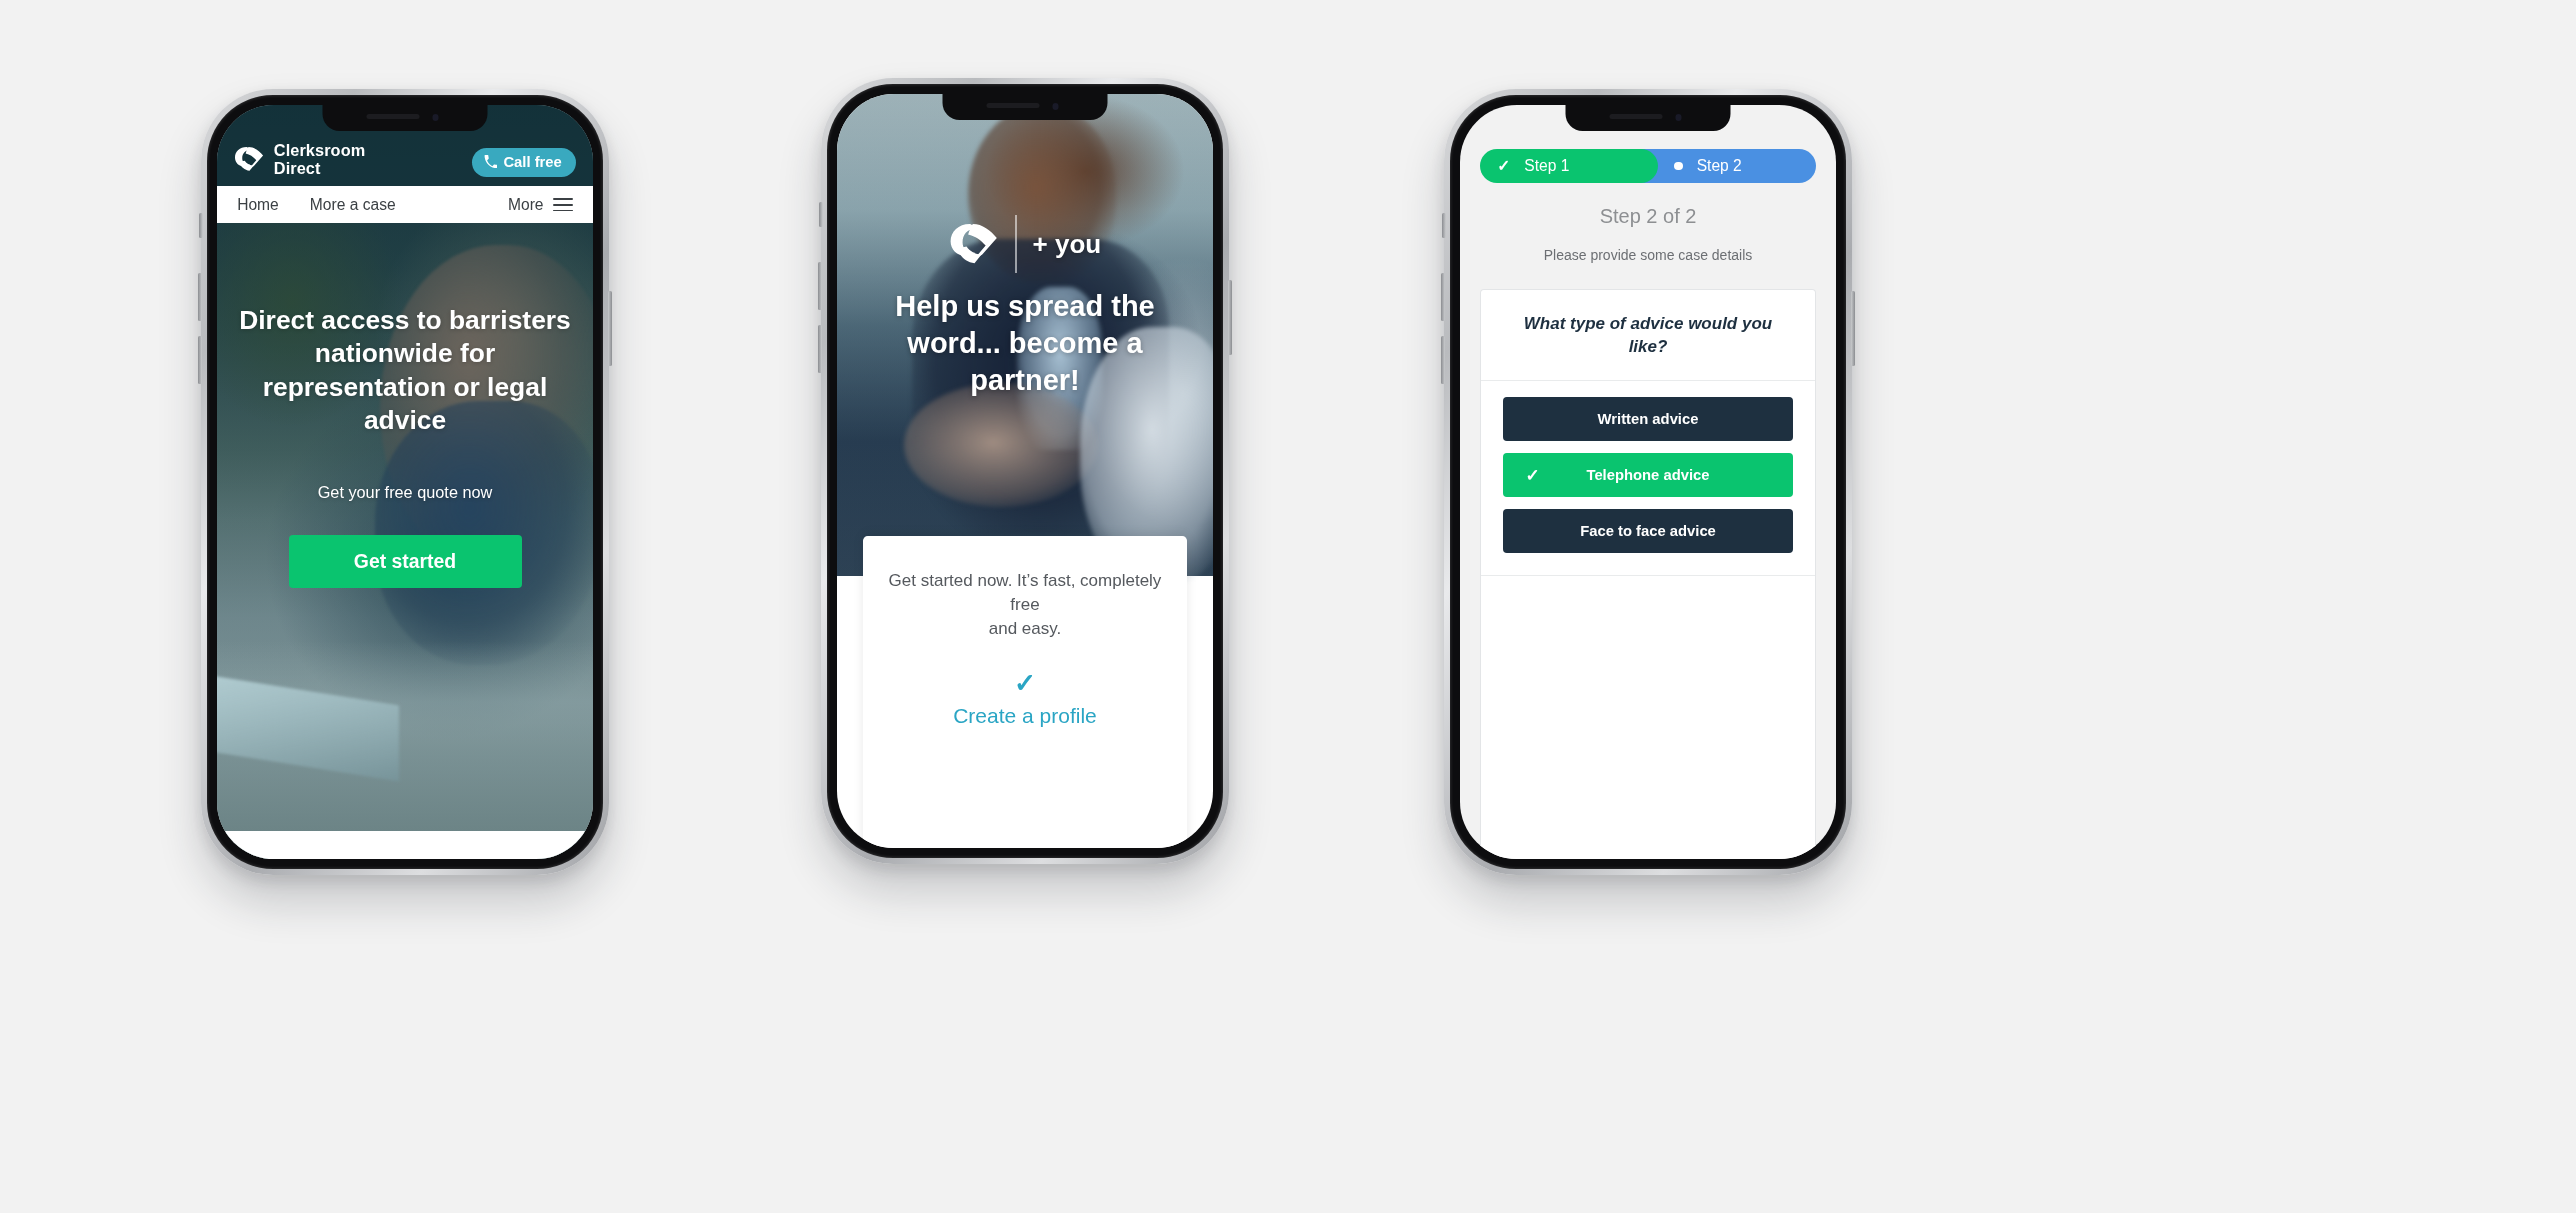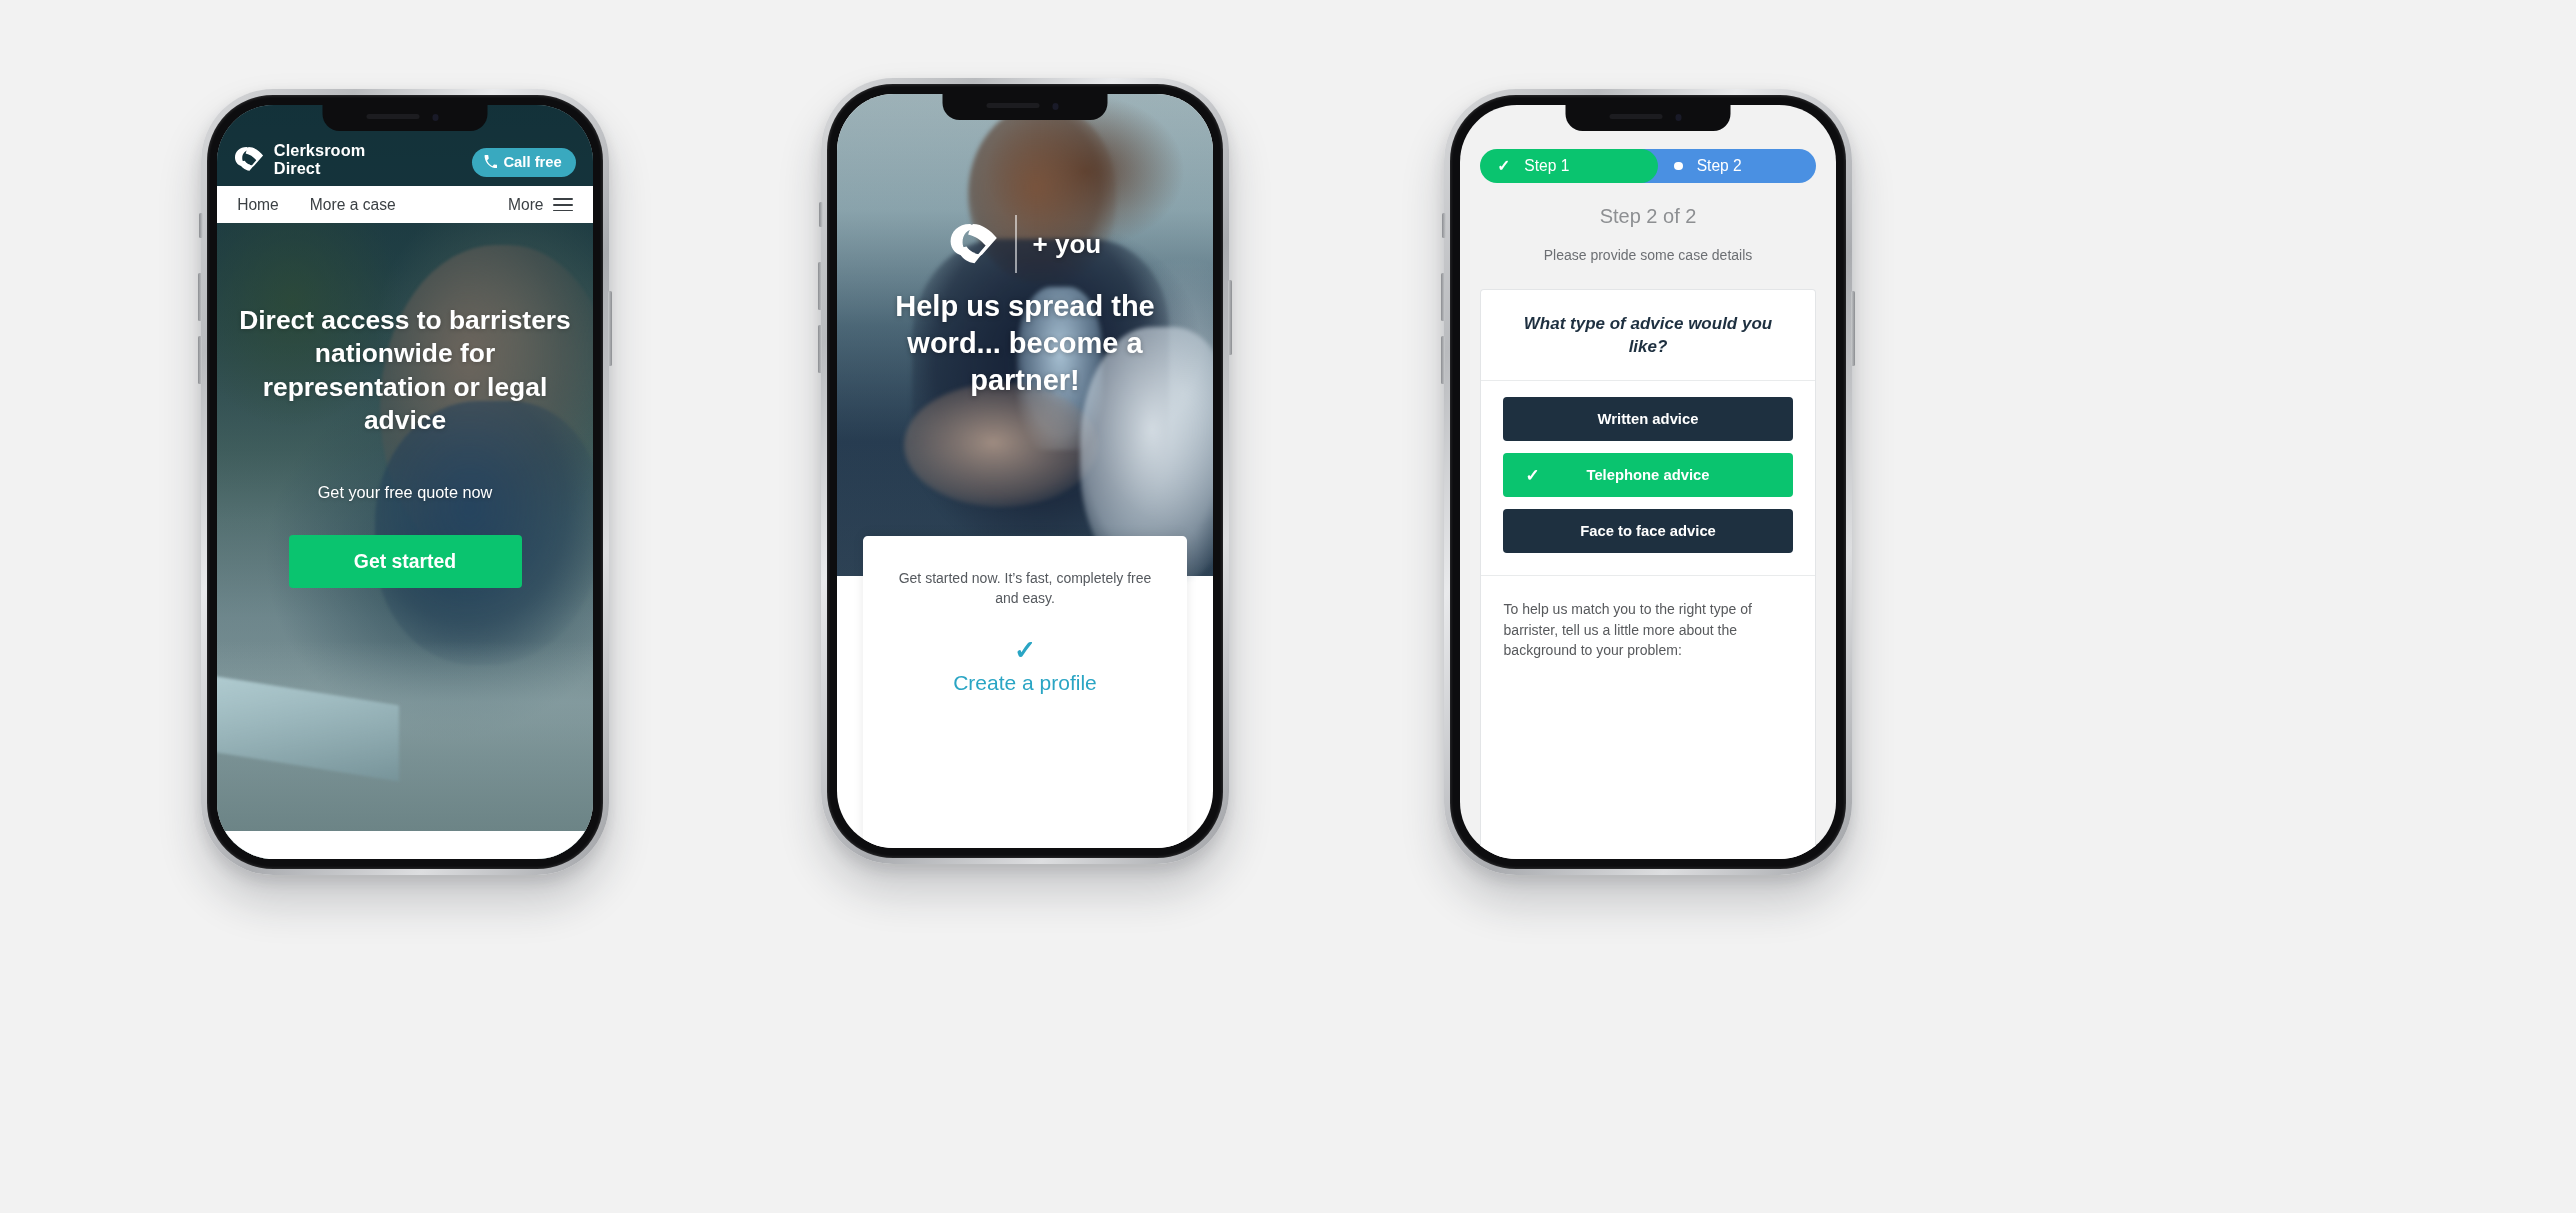--- a/index.html
+++ b/index.html
@@ -354,21 +354,21 @@
     font-weight: 700;
     padding: 37px 0 33px;
     border-bottom: 0.8px solid #e7e9eb;
   }
   .p2-card-body {
     padding: 33px 18.7px 0;
     text-align: center;
   }
   .p2-card-text {
     color: #55595e;
-    font-size: 14px;
+    font-size: 17px;
     line-height: 1.42;
     white-space: pre-line;
   }
   .p2-check {
     margin-top: 28px;
     color: #2aa5c4;
     font-size: 26.4px;
     line-height: 1;
     font-weight: 700;
   }
@@ -654,21 +654,20 @@
               <span>Written advice</span>
             </button>
             <button class="p3-opt selected">
               <span class="opt-check">✓</span>
               <span>Telephone advice</span>
             </button>
             <button class="p3-opt dark">
               <span>Face to face advice</span>
             </button>
           </div>
-          <div class="p3-foot">To help us match you to the right type of barrister, tell us a little more about the background to your problem:</div>
         </div>
 
       </div>
     </div>
   </div>
 
 </div>
 
 
 </body></html>

